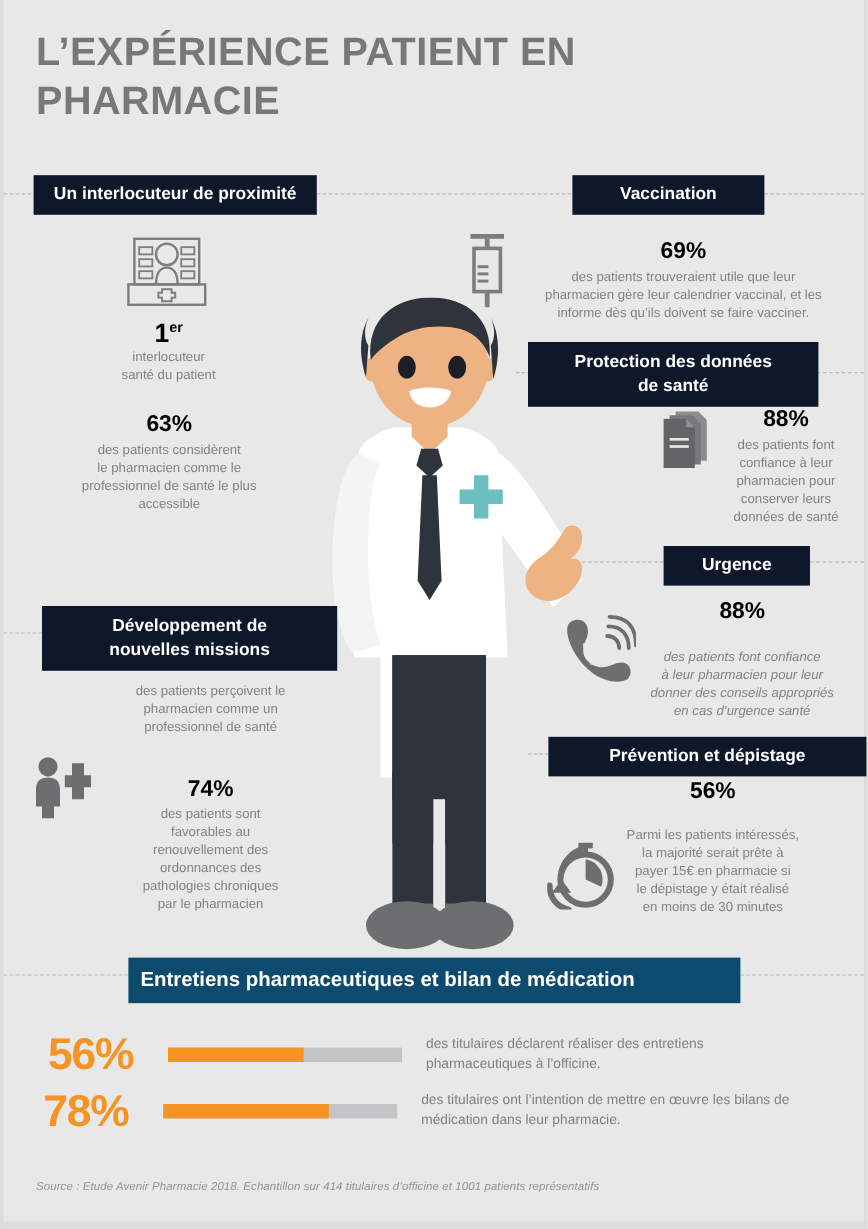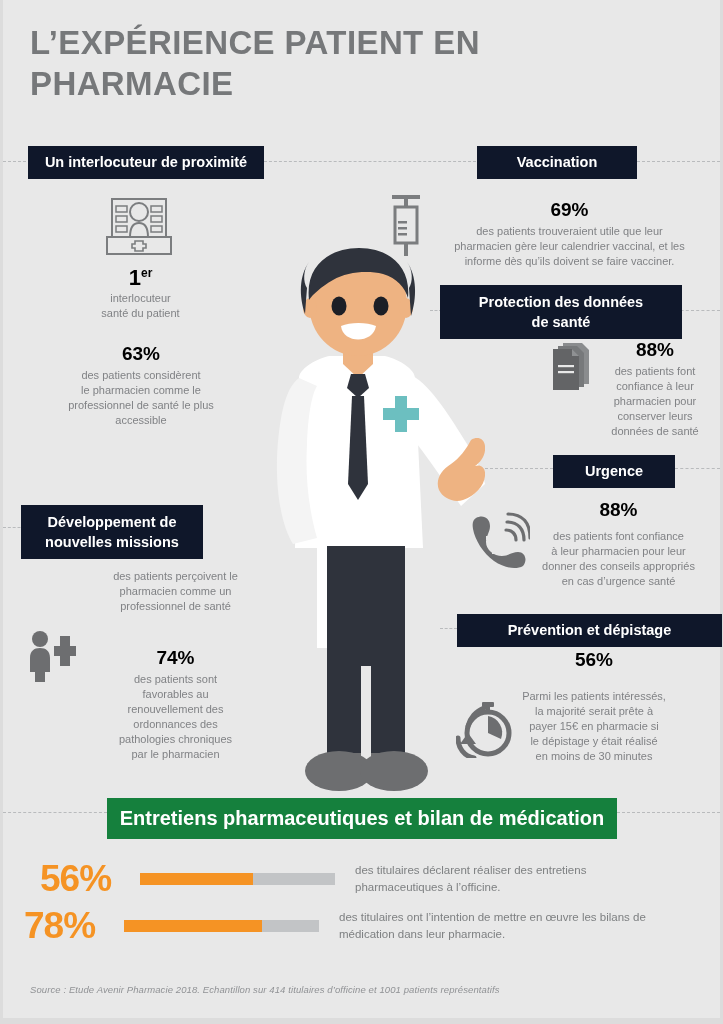--- a/index.html
+++ b/index.html
@@ -45,22 +45,22 @@
 
   
   .icon{position:absolute;}
 
   
   .pharm{position:absolute;left:255px;top:248px;width:230px;height:545px;}
 
   
   .band{
     position:absolute;left:107px;top:798px;width:510px;
-    background:#15803d;color:#fff;text-align:center;
-    font-size:20px;font-weight:bold;padding:9px 10px;box-sizing:border-box;
+    background:#0c4a6e;color:#fff;text-align:left;
+    font-size:17px;font-weight:bold;padding:9px 10px;box-sizing:border-box;
   }
   .barrow{position:absolute;display:flex;align-items:center;}
   .barpct{
     color:#f59324;font-weight:bold;font-size:37px;line-height:37px;
     width:100px;text-align:left;letter-spacing:-1px;
   }
   .track{width:195px;height:12px;background:#c2c4c6;position:relative;}
   .fill{position:absolute;left:0;top:0;height:12px;background:#f59324;}
   .bartext{font-size:11.5px;line-height:17px;color:#7e8082;width:310px;margin-left:20px;}
   .source{
@@ -251,27 +251,27 @@
       <path d="M26 38 L38 38 L38 42 L26 42 Z" fill="#e8e8e8"></path>
 
       <path d="M40 18 C46 18 50 22 50 28" fill="none" stroke="#6d6e70" stroke-width="3.2" stroke-linecap="round"></path>
       <path d="M41 10 C52 10 58 17 58 28" fill="none" stroke="#6d6e70" stroke-width="3.2" stroke-linecap="round"></path>
       <path d="M42 2 C57 2 64 11 64 26" fill="none" stroke="#6d6e70" stroke-width="3.2" stroke-linecap="round"></path>
     </svg>
   </div>
 
   <div class="stat ta-c" style="left:519px;top:498px;width:199px;">
     <div class="pct">88%</div>
-    <div class="body" style="white-space:pre-line;margin-top:8px;">des patients font confiance
+    <div class="body" style="white-space:pre-line;margin-top:20px;font-style:italic;">des patients font confiance
 à leur pharmacien pour leur
 donner des conseils appropriés
 en cas d’urgence santé</div>
   </div>
 
-  <div class="chip two-line" style="left:21px;top:505px;width:182px;white-space:pre-line;">Développement de
+  <div class="chip two-line" style="left:35px;top:505px;width:246px;white-space:pre-line;">Développement de
 nouvelles missions</div>
 
   <div class="icon" style="left:24px;top:630px;">
     <svg width="52" height="52" viewBox="0 0 52 52" xmlns="http://www.w3.org/2000/svg">
       <circle cx="16" cy="9" r="8" fill="#6d6e70"></circle>
       <path d="M6 28 C6 21 10 18 16 18 C22 18 26 21 26 28 L26 42
                L21 42 L21 52 L11 52 L11 42 L6 42 Z" fill="#6d6e70"></path>
       <path d="M36 6 L46 6 L46 16 L52 16 L52 26 L46 26 L46 36
                L36 36 L36 26 L30 26 L30 16 L36 16 Z" fill="#6d6e70"></path>
     </svg>
@@ -319,21 +319,21 @@
   <div class="band">Entretiens pharmaceutiques et bilan de médication</div>
 
   <div class="barrow" style="left:40px;top:860px;">
     <div class="barpct">56%</div>
     <div class="track">
       <div class="fill" id="fill0" style="width: 58%;"></div>
     </div>
     <div class="bartext">des titulaires déclarent réaliser des entretiens pharmaceutiques à l’officine.</div>
   </div>
 
-  <div class="barrow" style="left:24px;top:907px;">
+  <div class="barrow" style="left:36px;top:907px;">
     <div class="barpct">78%</div>
     <div class="track">
       <div class="fill" id="fill1" style="width: 71%;"></div>
     </div>
     <div class="bartext">des titulaires ont l’intention de mettre en œuvre les bilans de médication dans leur pharmacie.</div>
   </div>
 
   <div class="source">Source : Etude Avenir Pharmacie 2018. Echantillon sur 414 titulaires d’officine et 1001 patients représentatifs</div>
   <div class="footrule"></div>
 </div>

